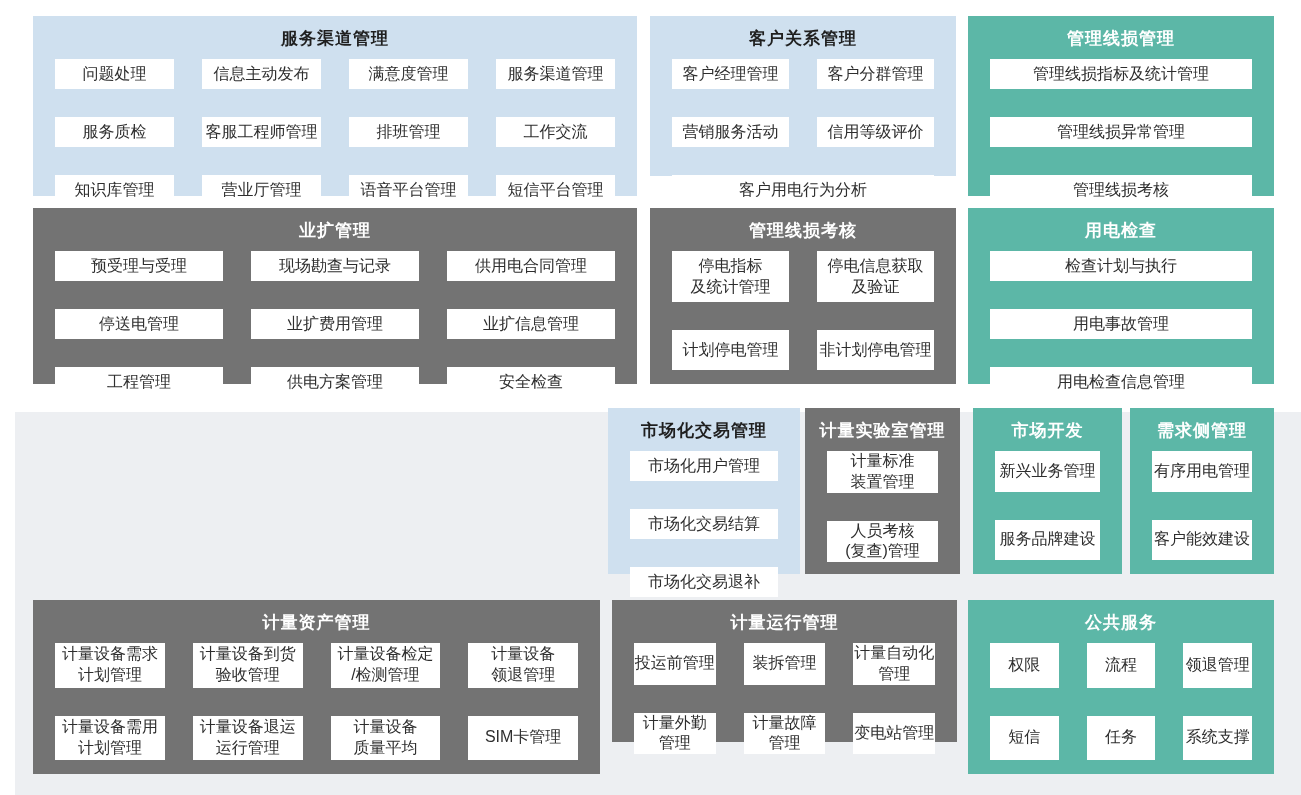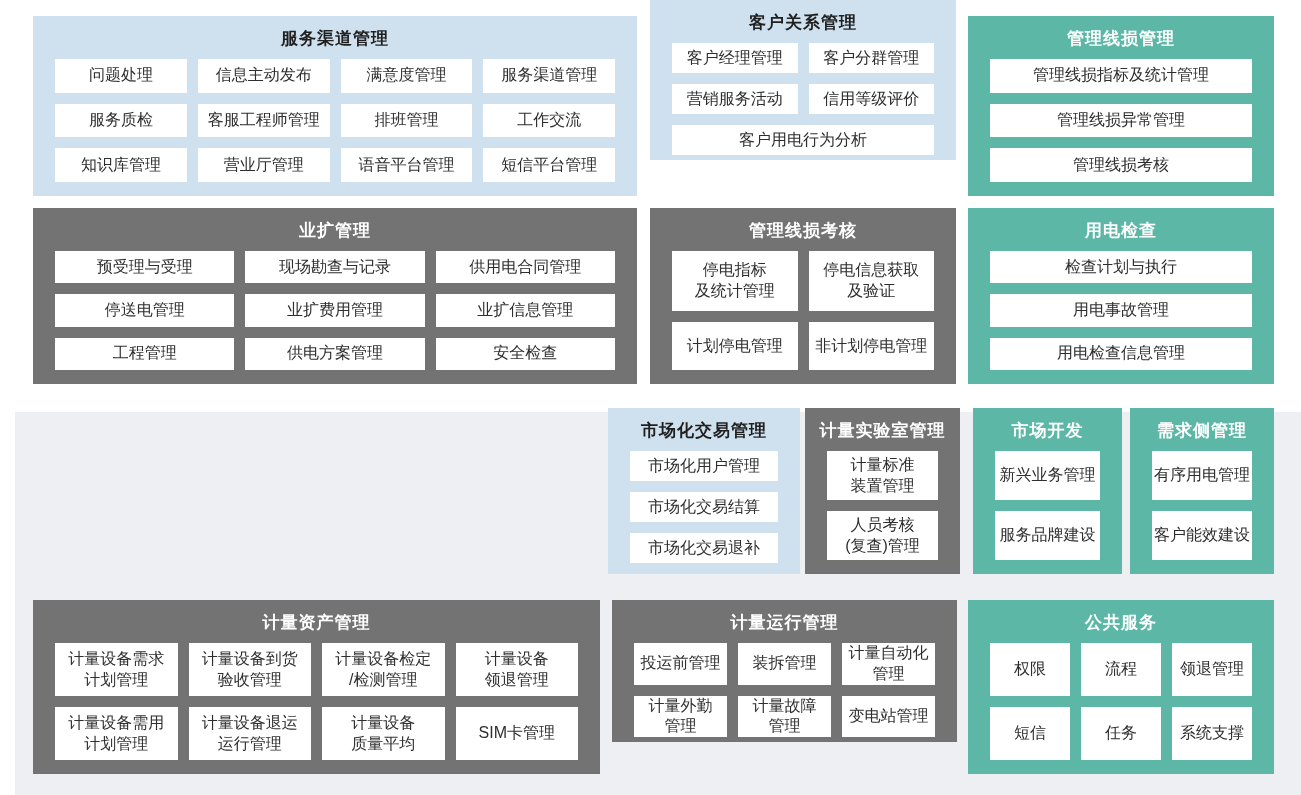--- a/index.html
+++ b/index.html
@@ -38,21 +38,21 @@
     font-weight:bold;
     font-size:17px;
     letter-spacing:1px;
     color:#1f1f1f;
   }
   .theme-dark .title,
   .theme-teal .title{color:#ffffff;font-family:Liberation Mono, monospace;}
   .panel .body{
     flex:1 1 auto;
     display:grid;
-    gap:11px;
+    gap:28px;
     padding:2px 22px 14px;
   }
   .cols-1{grid-template-columns:1fr;}
   .cols-2{grid-template-columns:repeat(2,1fr);}
   .cols-3{grid-template-columns:repeat(3,1fr);}
   .cols-4{grid-template-columns:repeat(4,1fr);}
   .item{
     background:#ffffff;
     display:flex;
     align-items:center;
@@ -83,21 +83,21 @@
       <div class="item">客服工程师管理</div>
       <div class="item">排班管理</div>
       <div class="item">工作交流</div>
       <div class="item">知识库管理</div>
       <div class="item">营业厅管理</div>
       <div class="item">语音平台管理</div>
       <div class="item">短信平台管理</div>
     </div>
   </section>
 
-  <section class="panel theme-light" style="left:650px;top:0;width:306px;height:160px">
+  <section class="panel theme-light" style="left:650px;top:16px;width:306px;height:160px">
     <div class="title">客户关系管理</div>
     <div class="body cols-2">
       <div class="item">客户经理管理</div>
       <div class="item">客户分群管理</div>
       <div class="item">营销服务活动</div>
       <div class="item">信用等级评价</div>
       <div class="item span-2">客户用电行为分析</div>
     </div>
   </section>
 

